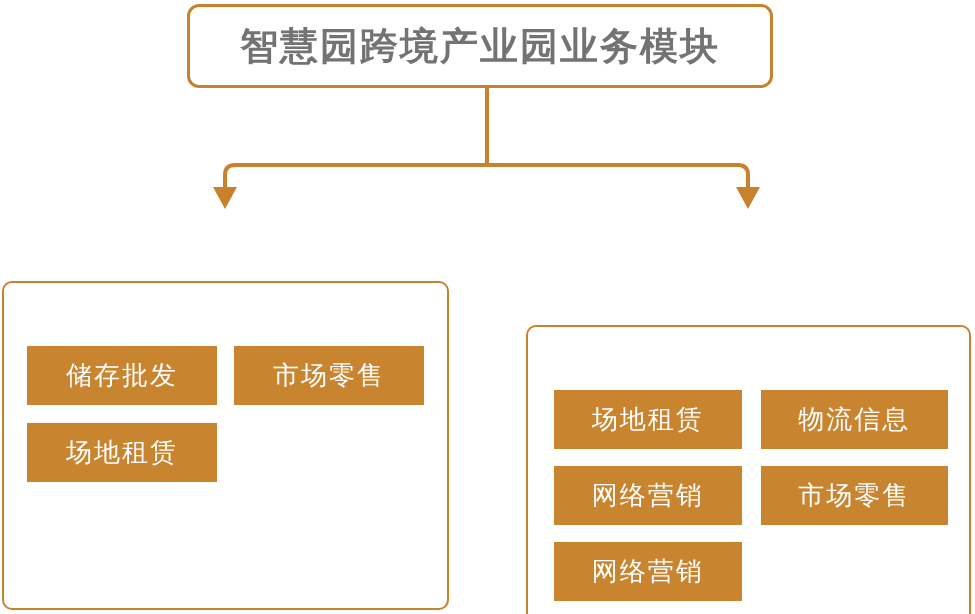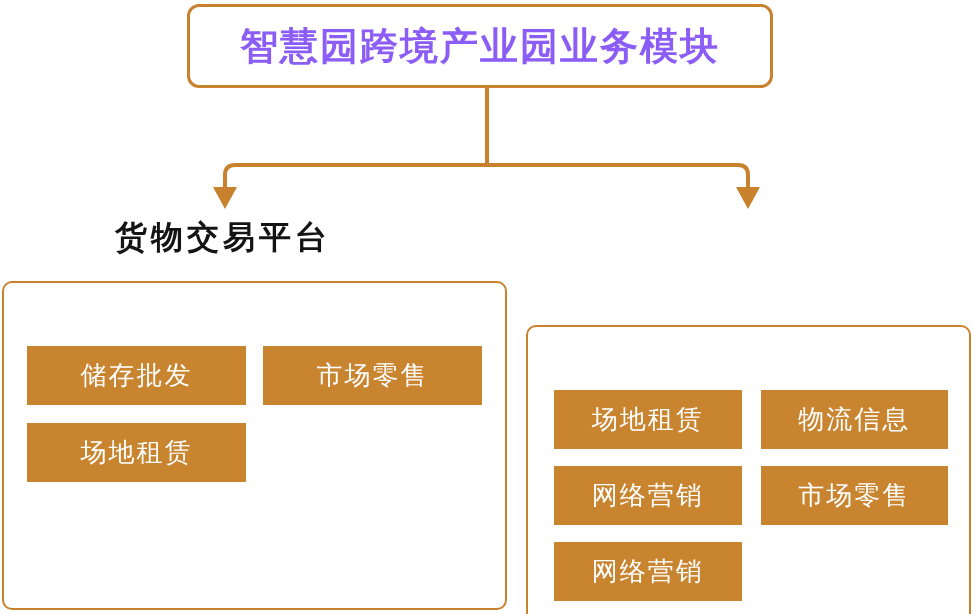--- a/index.html
+++ b/index.html
@@ -16,21 +16,21 @@
   .title-box {
     position: absolute;
     left: 187px; top: 4px;
     width: 586px; height: 84px;
     border: 3px solid #c8822e;
     border-radius: 12px;
     background: #ffffff;
     display: flex; align-items: center; justify-content: center;
   }
   .title-text {
-    color: #8b5cf6;
+    color: #737373;
     font-size: 38px;
     font-weight: bold;
     letter-spacing: 2px;
     white-space: nowrap;
   }
   .connector-svg {
     position: absolute; left: 0; top: 0;
     width: 975px; height: 614px;
     pointer-events: none;
   }
@@ -52,21 +52,21 @@
     top: 281px;
     height: 329px;
     border: 2px solid #c8822e;
     border-radius: 10px;
     background: #ffffff;
     display: grid;
     grid-template-columns: 1fr 1fr;
     align-content: start;
   }
   .panel.left {
-    left: 2px; width: 505px;
+    left: 2px; width: 447px;
     padding: 63px 23px 0 23px;
     column-gap: 17px; row-gap: 18px;
   }
   .panel.right {
     left: 526px; width: 445px;
     padding: 63px 21px 0 26px;
     column-gap: 19px; row-gap: 17px; margin-top: 44px;
   }
   .module-btn {
     height: 59px;
@@ -87,21 +87,20 @@
     <span class="title-text">智慧园跨境产业园业务模块</span>
   </div>
 
   <svg class="connector-svg" viewBox="0 0 975 614" xmlns="http://www.w3.org/2000/svg">
     <path d="M487 88 V165" fill="none" stroke="#c8822e" stroke-width="4"></path>
     <path d="M225 191 V175 Q225 165 235 165 H738 Q748 165 748 175 V191" fill="none" stroke="#c8822e" stroke-width="4"></path>
     <polygon points="213,187 237,187 225,209" fill="#c8822e"></polygon>
     <polygon points="736,187 760,187 748,209" fill="#c8822e"></polygon>
   </svg>
 
-  <div class="branch-label left">货物交易平台</div>
 
   <div class="panel left">
     <div class="module-btn">储存批发</div>
     <div class="module-btn">市场零售</div>
     <div class="module-btn">场地租赁</div>
   </div>
 
   <div class="panel right">
     <div class="module-btn">场地租赁</div>
     <div class="module-btn">物流信息</div>

